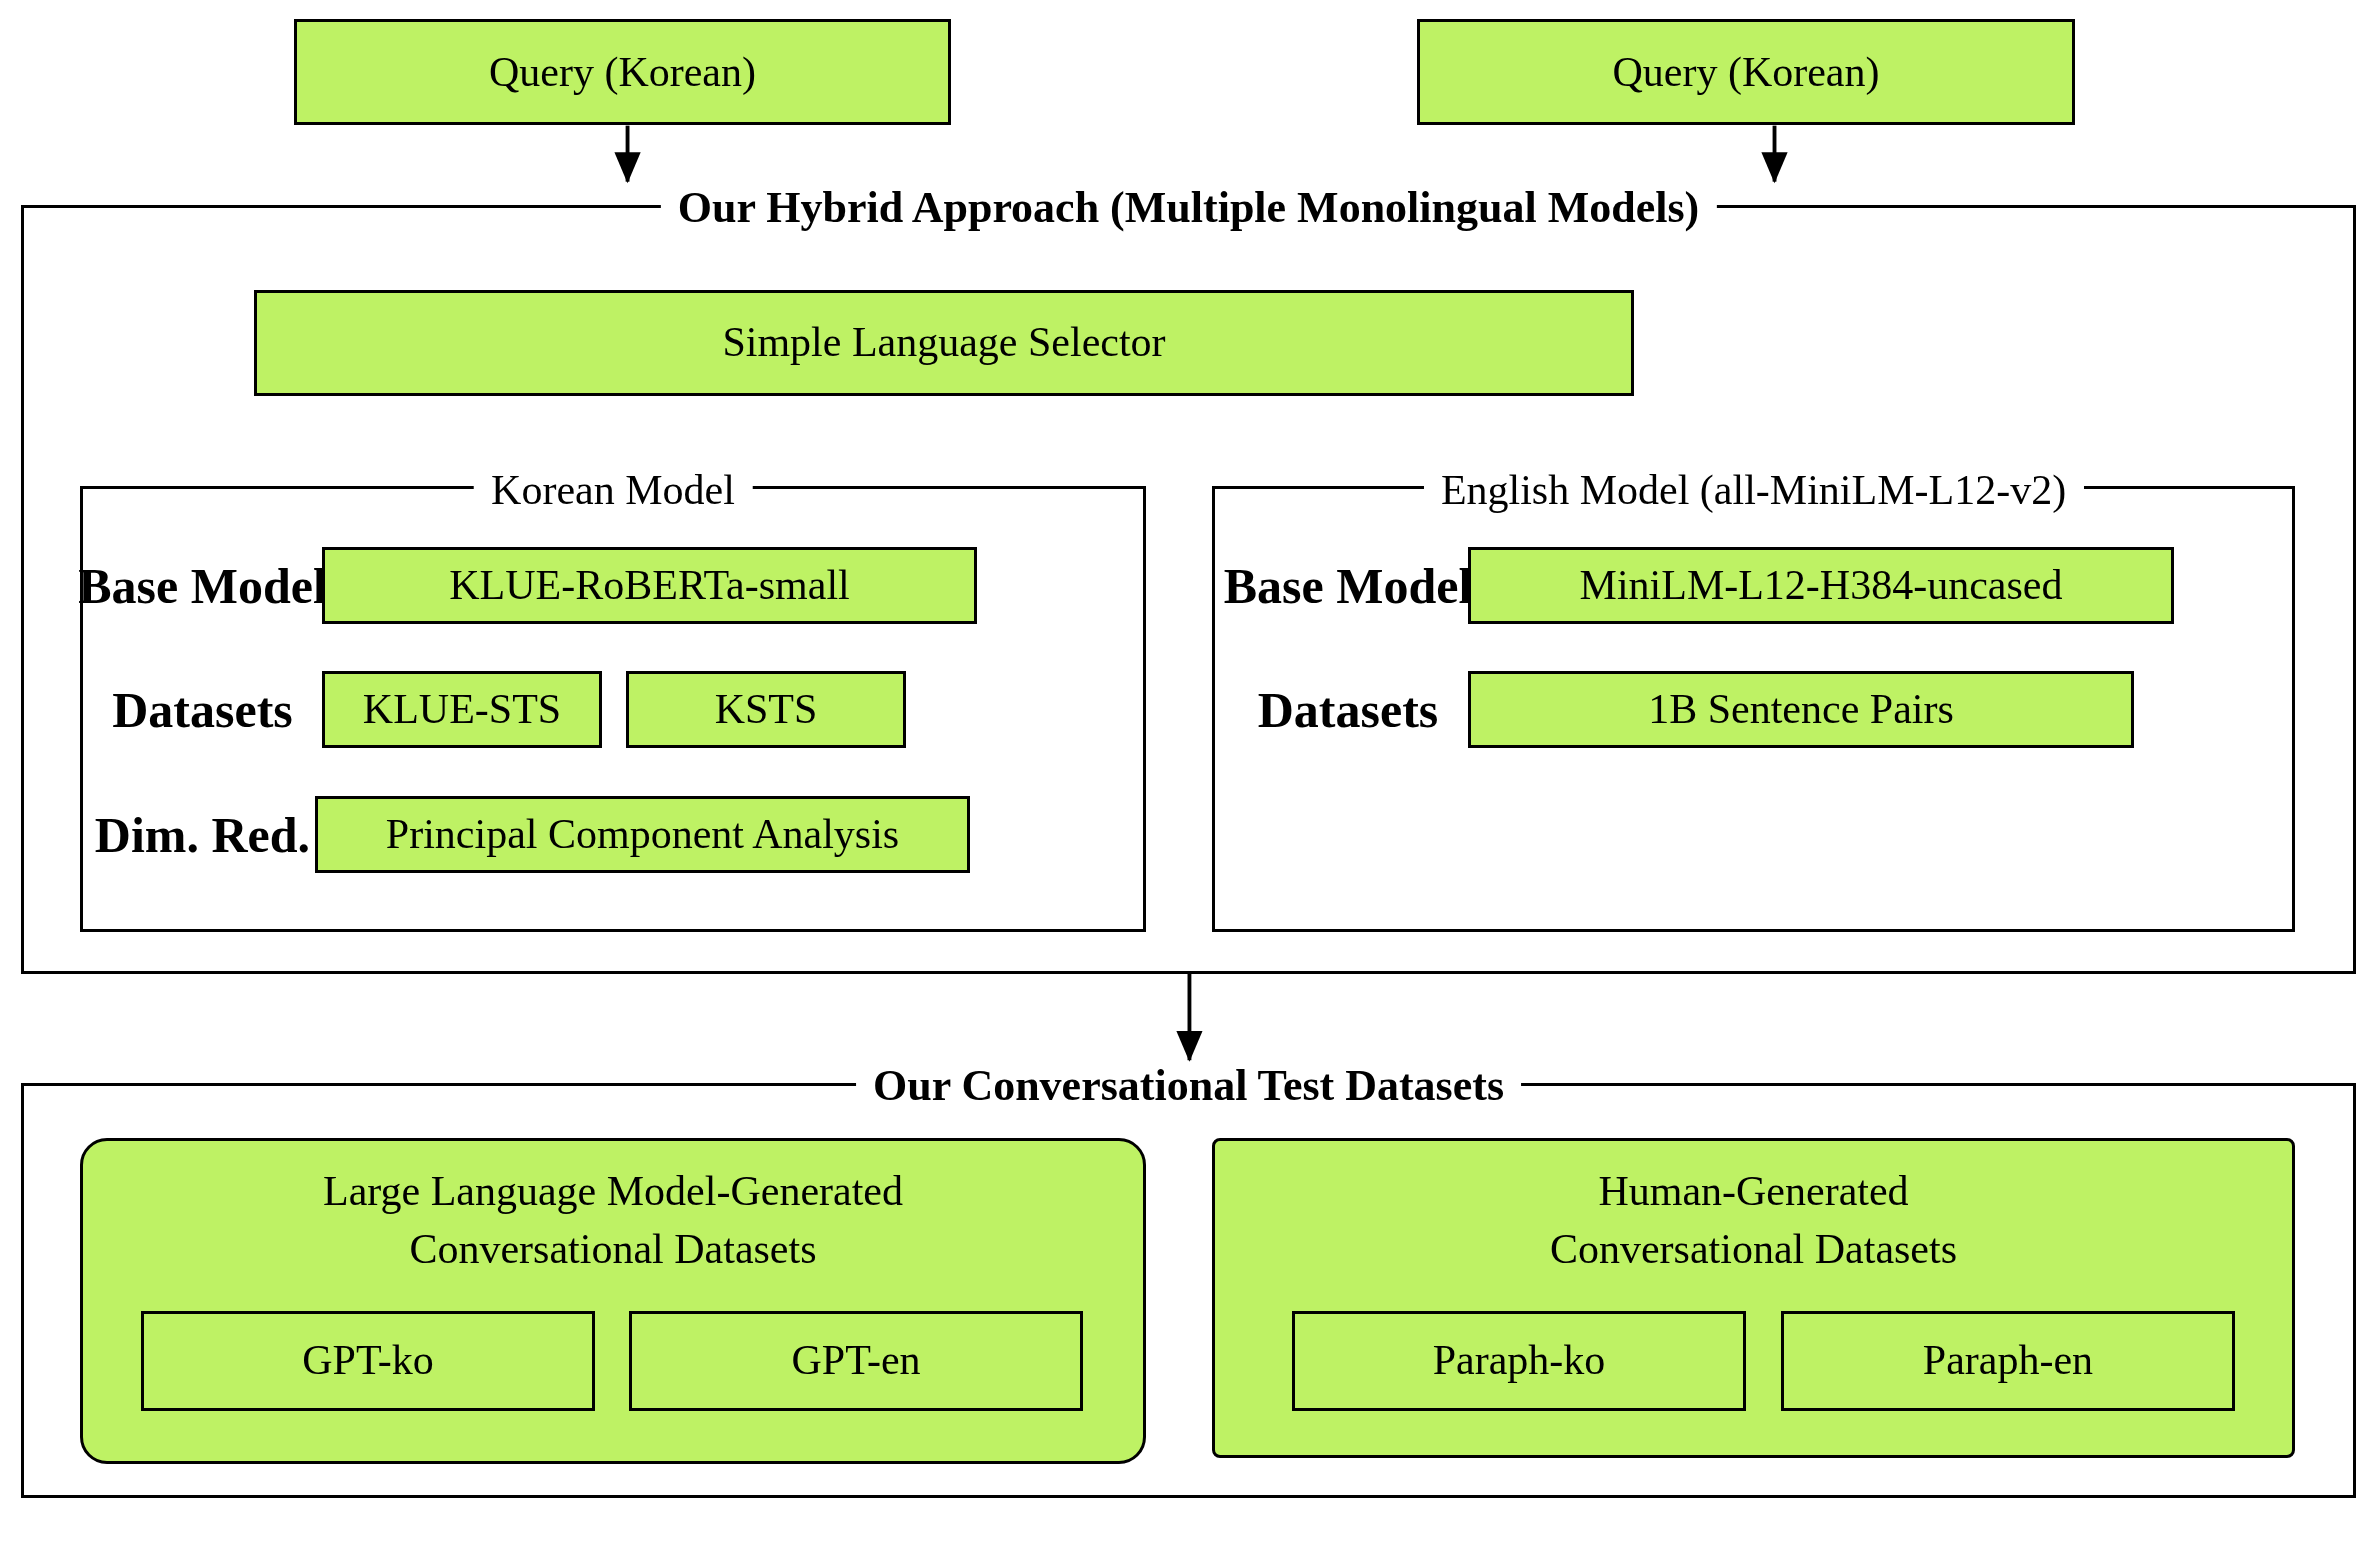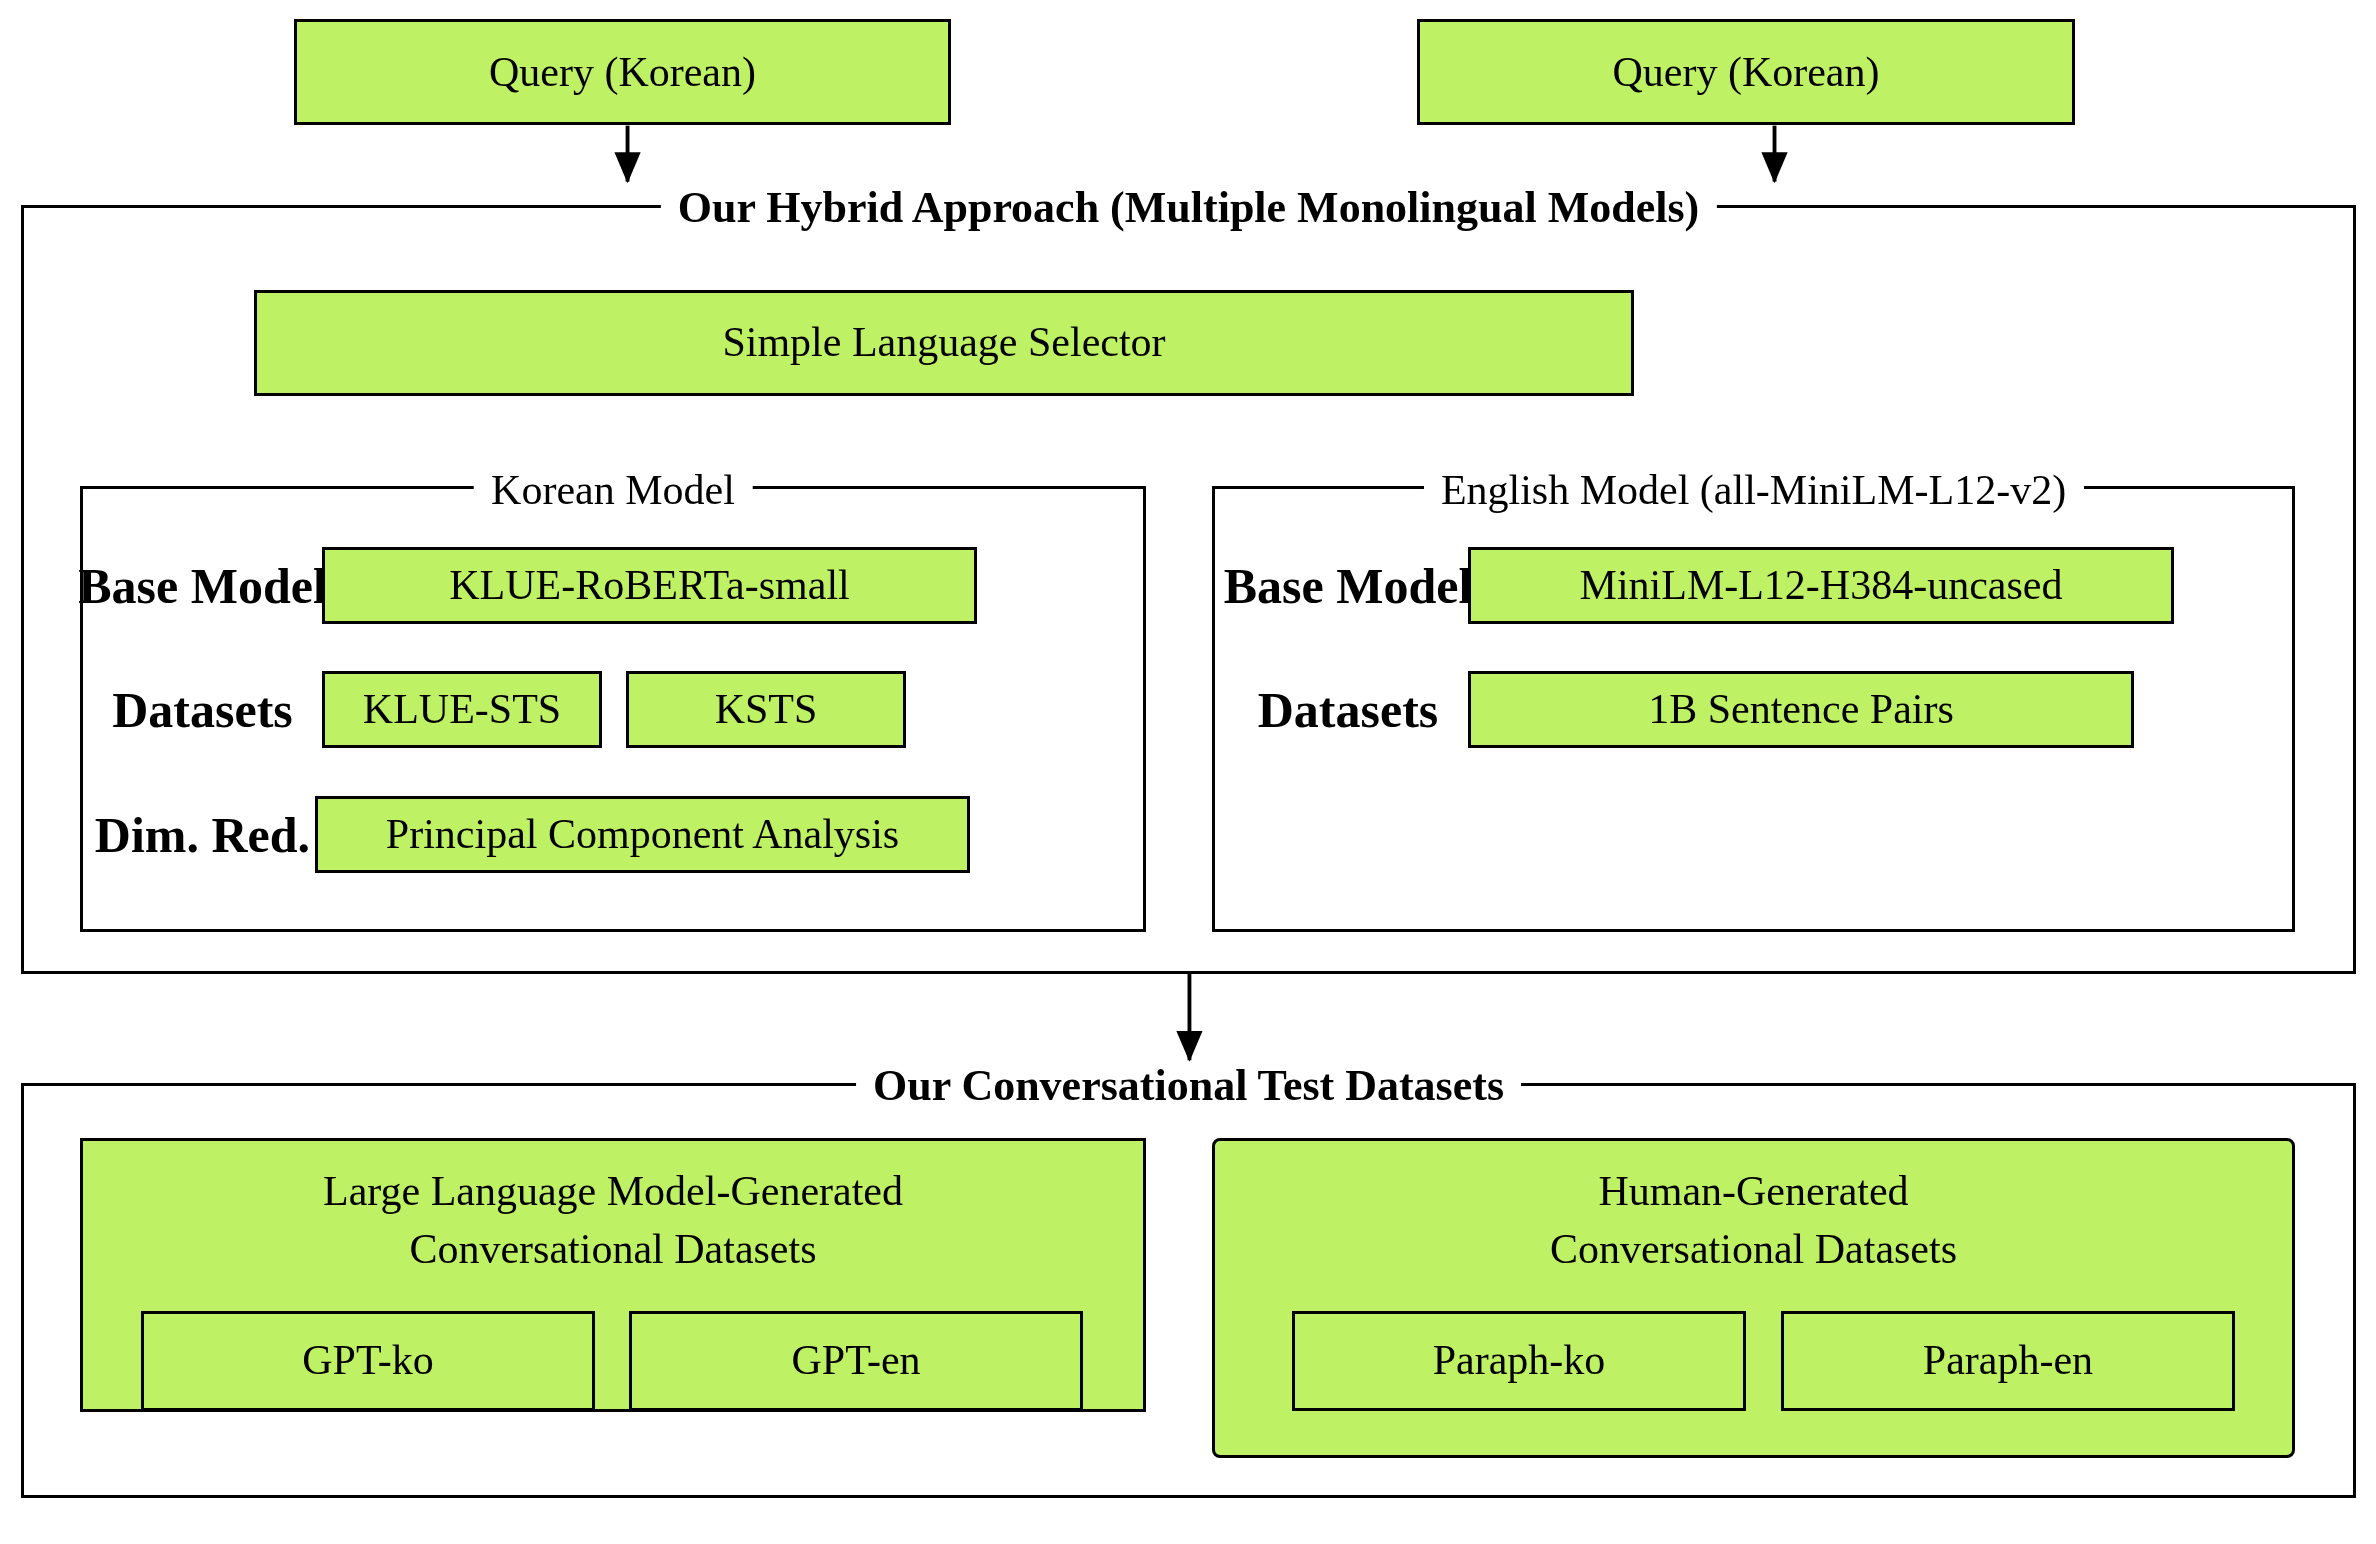--- a/index.html
+++ b/index.html
@@ -147,21 +147,21 @@
       <div class="plain-label t-rowlabel" style="left:13.5px; top:182px; width:239px; height:77px;">Datasets</div>
       <div class="box t-boxtext" style="left:253px; top:182px; width:666px; height:77px;">
         <span>1B Sentence Pairs</span>
       </div>
     </div>
   </div>
 
   <div class="group" style="left:21px; top:1083px; width:2335px; height:415px;">
     <div class="group-title t-main-title">Our Conversational Test Datasets</div>
 
-    <div class="box" style="left:56px; top:52px; width:1066px; height:274px; display:block;">
+    <div class="box" style="left:56px; top:52px; width:1066px; height:326px; display:block;border-radius:27px;">
       <div class="plain-label t-ds-title" style="left:0px; top:23px; width:100%; height:54px;">Large Language Model-Generated</div>
       <div class="plain-label t-ds-title" style="left:0px; top:81px; width:100%; height:54px;">Conversational Datasets</div>
 
       <div class="box t-ds-box" style="left:58px; top:170px; width:454px; height:100px;">
         <span>GPT-ko</span>
       </div>
       <div class="box t-ds-box" style="left:546px; top:170px; width:454px; height:100px;">
         <span>GPT-en</span>
       </div>
     </div>

